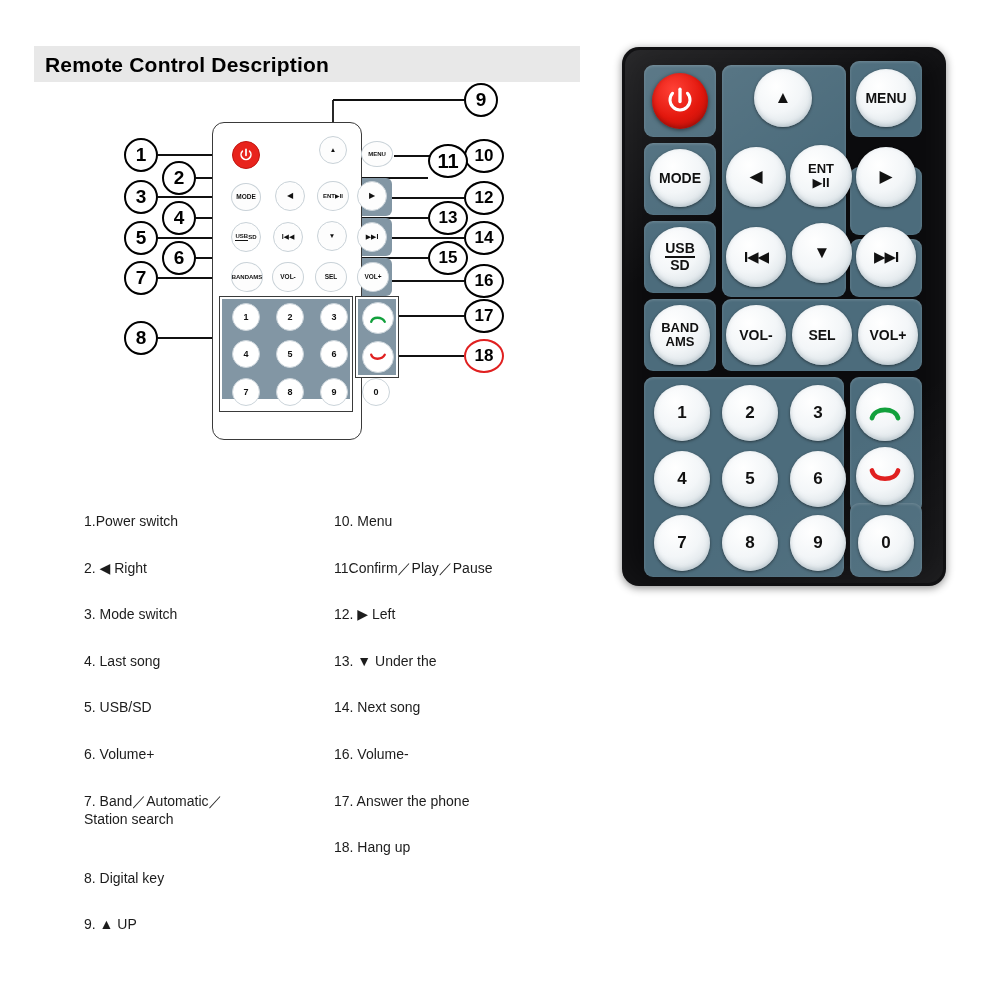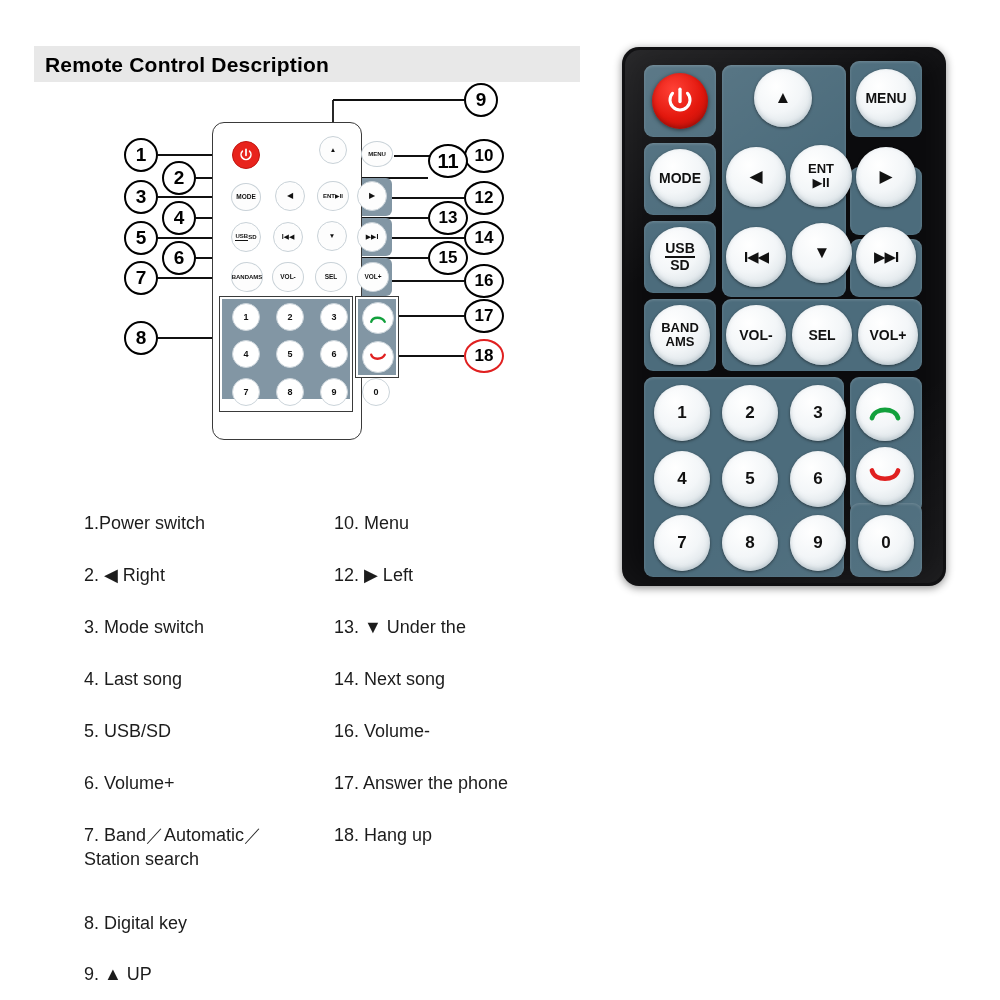--- a/index.html
+++ b/index.html
@@ -75,21 +75,21 @@
     background:#fff;border:1px solid #cbd4da;
     display:flex;align-items:center;justify-content:center;z-index:3;
   }
 
   
   .legend{position:absolute;left:0;top:512px;width:600px;height:420px;}
   .lg-col{position:absolute;top:0;}
   .lg-col.left{left:84px;width:240px;}
   .lg-col.right{left:334px;width:258px;}
   .lg-item{
-    font-size:18px;color:#1c1c1c;line-height:1.33;
+    font-size:14px;color:#1c1c1c;line-height:1.33;
     margin-bottom:28px;white-space:pre-line;
   }
   .lg-item.tight{margin-bottom:40px;}
 
   
   .photo{
     position:absolute;left:622px;top:47px;width:324px;height:539px;
     background:#0b0b0d;border-radius:17px;
     box-shadow:inset 0 0 34px 5px rgba(255,255,255,.045),
                0 2px 8px rgba(0,0,0,.45);
@@ -273,20 +273,21 @@
       <div class="lg-item">4. Last song</div>
       <div class="lg-item">5. USB/SD</div>
       <div class="lg-item">6. Volume+</div>
       <div class="lg-item tight">7. Band／Automatic／
     Station search</div>
       <div class="lg-item">8. Digital key</div>
       <div class="lg-item">9. ▲ UP</div>
     </div>
     <div class="lg-col right">
       <div class="lg-item">10. Menu</div>
+      <div class="lg-item">11Confirm／Play／Pause</div>
       <div class="lg-item">12.  ▶  Left</div>
       <div class="lg-item">13.  ▼  Under the</div>
       <div class="lg-item">14. Next song</div>
       <div class="lg-item">16. Volume-</div>
       <div class="lg-item">17. Answer the phone</div>
       <div class="lg-item">18. Hang up</div>
     </div>
   </div>
 
   <div class="photo">

